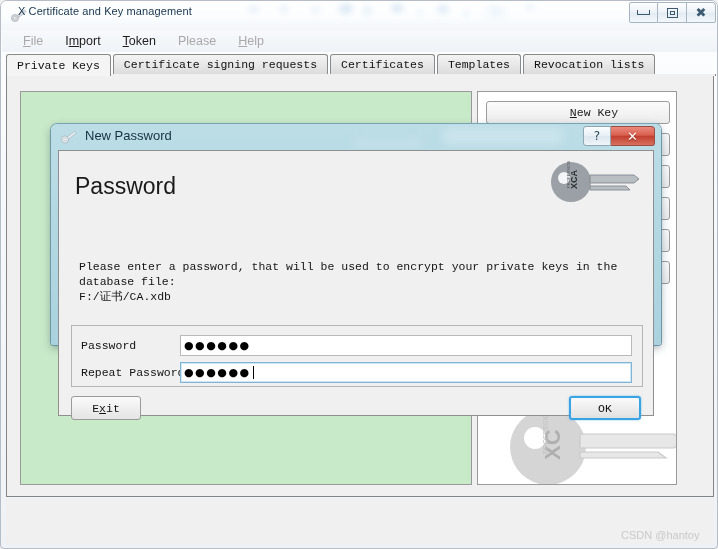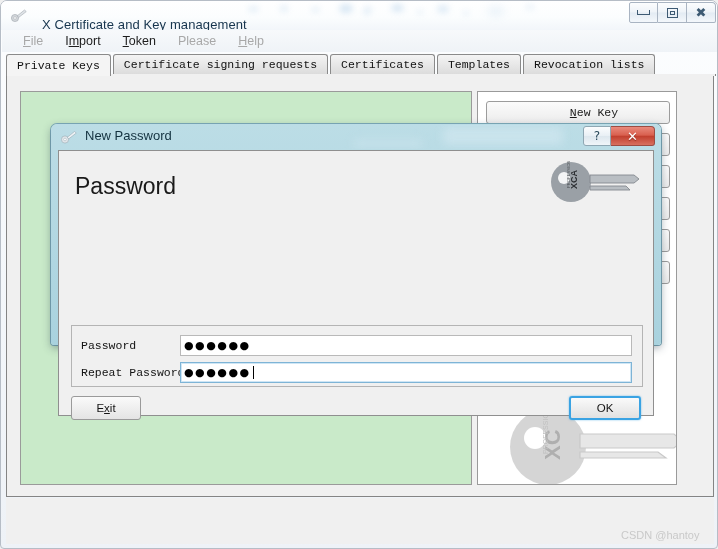--- a/index.html
+++ b/index.html
@@ -57,26 +57,25 @@
   .blob.b10{ left:486px; top:5px;  width:18px; height:10px; opacity:.2; filter:blur(5px);}
   .blob.b11{ left:524px; top:3px;  width:10px; height:6px; opacity:.2; }
 
   .title-icon {
     position: absolute;
     left: 10px; top: 7px;
     width: 17px; height: 15px;
   }
   .title-text {
     position: absolute;
-    left: 41px; top: 4px;
-    font-size: 13px;
+    left: 17px; top: 4px;
+    font-size: 11px;
     color: #16344d;
     letter-spacing: .1px;
     white-space: nowrap;
-    margin-top: 12px;
   }
 
   .winbtns {
     position: absolute;
     right: 3px; top: 1px;
     display: flex;
     height: 21px;
   }
   .winbtn {
     width: 29px; height: 21px;
@@ -391,21 +390,21 @@
     display: flex;
     gap: 12px;
   }
   .dbtn {
     min-width: 70px; height: 24px;
     box-sizing: border-box;
     padding: 0 14px;
     border: 1px solid #9a9a9a;
     border-radius: 3px;
     background: linear-gradient(180deg,#fafafa 0%,#e4e4e4 100%);
-    font-family: Liberation Sans, sans-serif;
+    font-family: Liberation Mono, monospace;
     font-size: 11.5px;
     color: #141414;
     display: flex; align-items: center; justify-content: center;
     white-space: nowrap;
   }
   .dbtn.default {
     border: 2px solid #3aa3e3;
     box-shadow: 0 0 2px rgba(58,163,227,.7);
     background: linear-gradient(180deg,#fafafa 0%,#e1e1e1 100%);
     min-width: 72px;
@@ -535,20 +534,22 @@
 
         <svg class="dlg-keyicon" viewBox="0 0 92 42">
           <circle cx="21" cy="21" r="20" fill="#9aa0a6"></circle>
           <circle cx="14" cy="17" r="6" fill="#f4f5f6"></circle>
           <path d="M40 14 H84 L89 18 L84 22 H40 Z" fill="#b9bec3" stroke="#85898e" stroke-width=".9"></path>
           <path d="M40 25 H76 L80 29 H40 Z" fill="#b9bec3" stroke="#85898e" stroke-width=".9"></path>
           <text x="27" y="28" fill="#2c2f33" font-size="9" font-weight="bold" font-family="Liberation Sans, sans-serif" transform="rotate(-90 27 28)">XCA</text>
           <text x="20" y="27" fill="#4c5055" font-size="4.2" font-family="Liberation Sans, sans-serif" transform="rotate(-90 20 27)">PROFESSIONAL</text>
         </svg>
 
+        <div class="dlg-desc">Please enter a password, that will be used to encrypt your private keys in the database file:
+F:/证书/CA.xdb</div>
 
         <div class="fieldgroup">
 
           <div class="frow r1">
             <div class="flabel">Password</div>
             <div class="finput">
               <span>●●●●●●</span>
             </div>
           </div>
 

